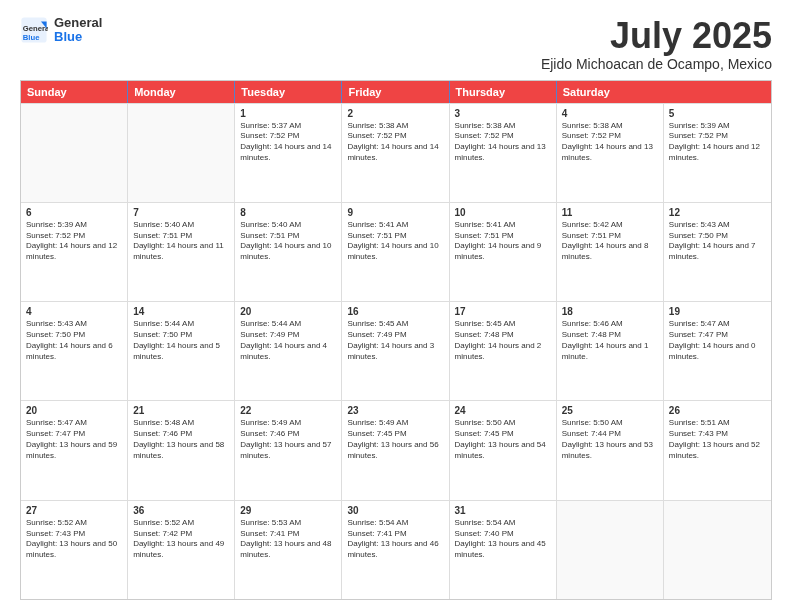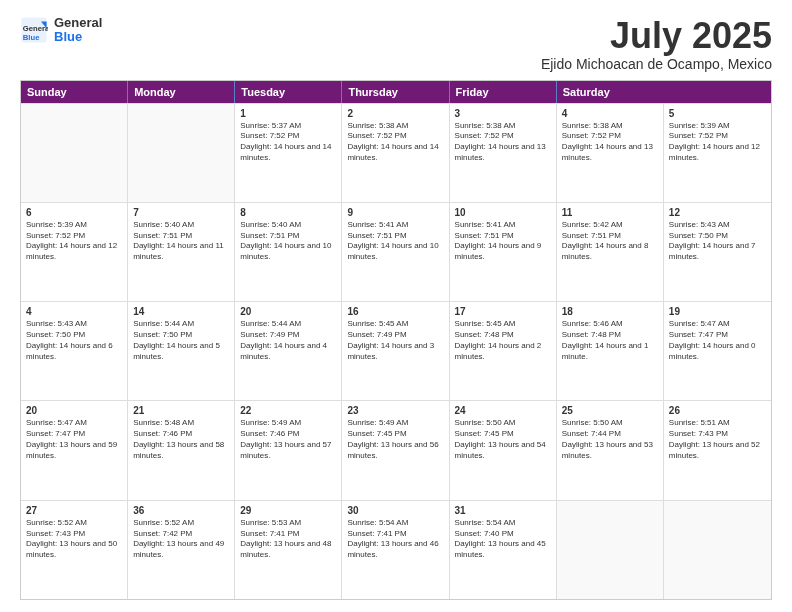--- a/index.html
+++ b/index.html
@@ -48,21 +48,21 @@
     }
     .calendar {
       flex: 1;
       display: flex;
       flex-direction: column;
       border: 1px solid #ccc;
     }
     .cal-header-row {
       display: grid;
       grid-template-columns: repeat(7, 1fr);
-      background: #701a75;
+      background: #ef4444;
     }
     .cal-header-cell {
       color: #fff;
       font-size: 11px;
       font-weight: bold;
       padding: 5px 6px;
       border-right: 1px solid #5580cc;
       text-align: left;
     }
     .cal-header-cell:last-child { border-right: none; }
@@ -120,22 +120,22 @@
       <div class="main-title">July 2025</div>
       <div class="subtitle">Ejido Michoacan de Ocampo, Mexico</div>
     </div>
   </div>
 
   <div class="calendar">
     <div class="cal-header-row" id="cal-header">
         <div class="cal-header-cell">Sunday</div>
         <div class="cal-header-cell">Monday</div>
         <div class="cal-header-cell">Tuesday</div>
+        <div class="cal-header-cell">Friday</div>
         <div class="cal-header-cell">Thursday</div>
-        <div class="cal-header-cell">Friday</div>
         <div class="cal-header-cell">Saturday</div>
       </div>
     <div class="cal-body" id="cal-body">
         <div class="cal-week">
           <div class="cal-cell empty"></div>
           <div class="cal-cell empty"></div>
           <div class="cal-cell">
             <div class="cal-day-num">1</div>
             <div class="cal-info">Sunrise: 5:37 AM<br>Sunset: 7:52 PM<br>Daylight: 14 hours and 14 minutes.</div>
           </div>

